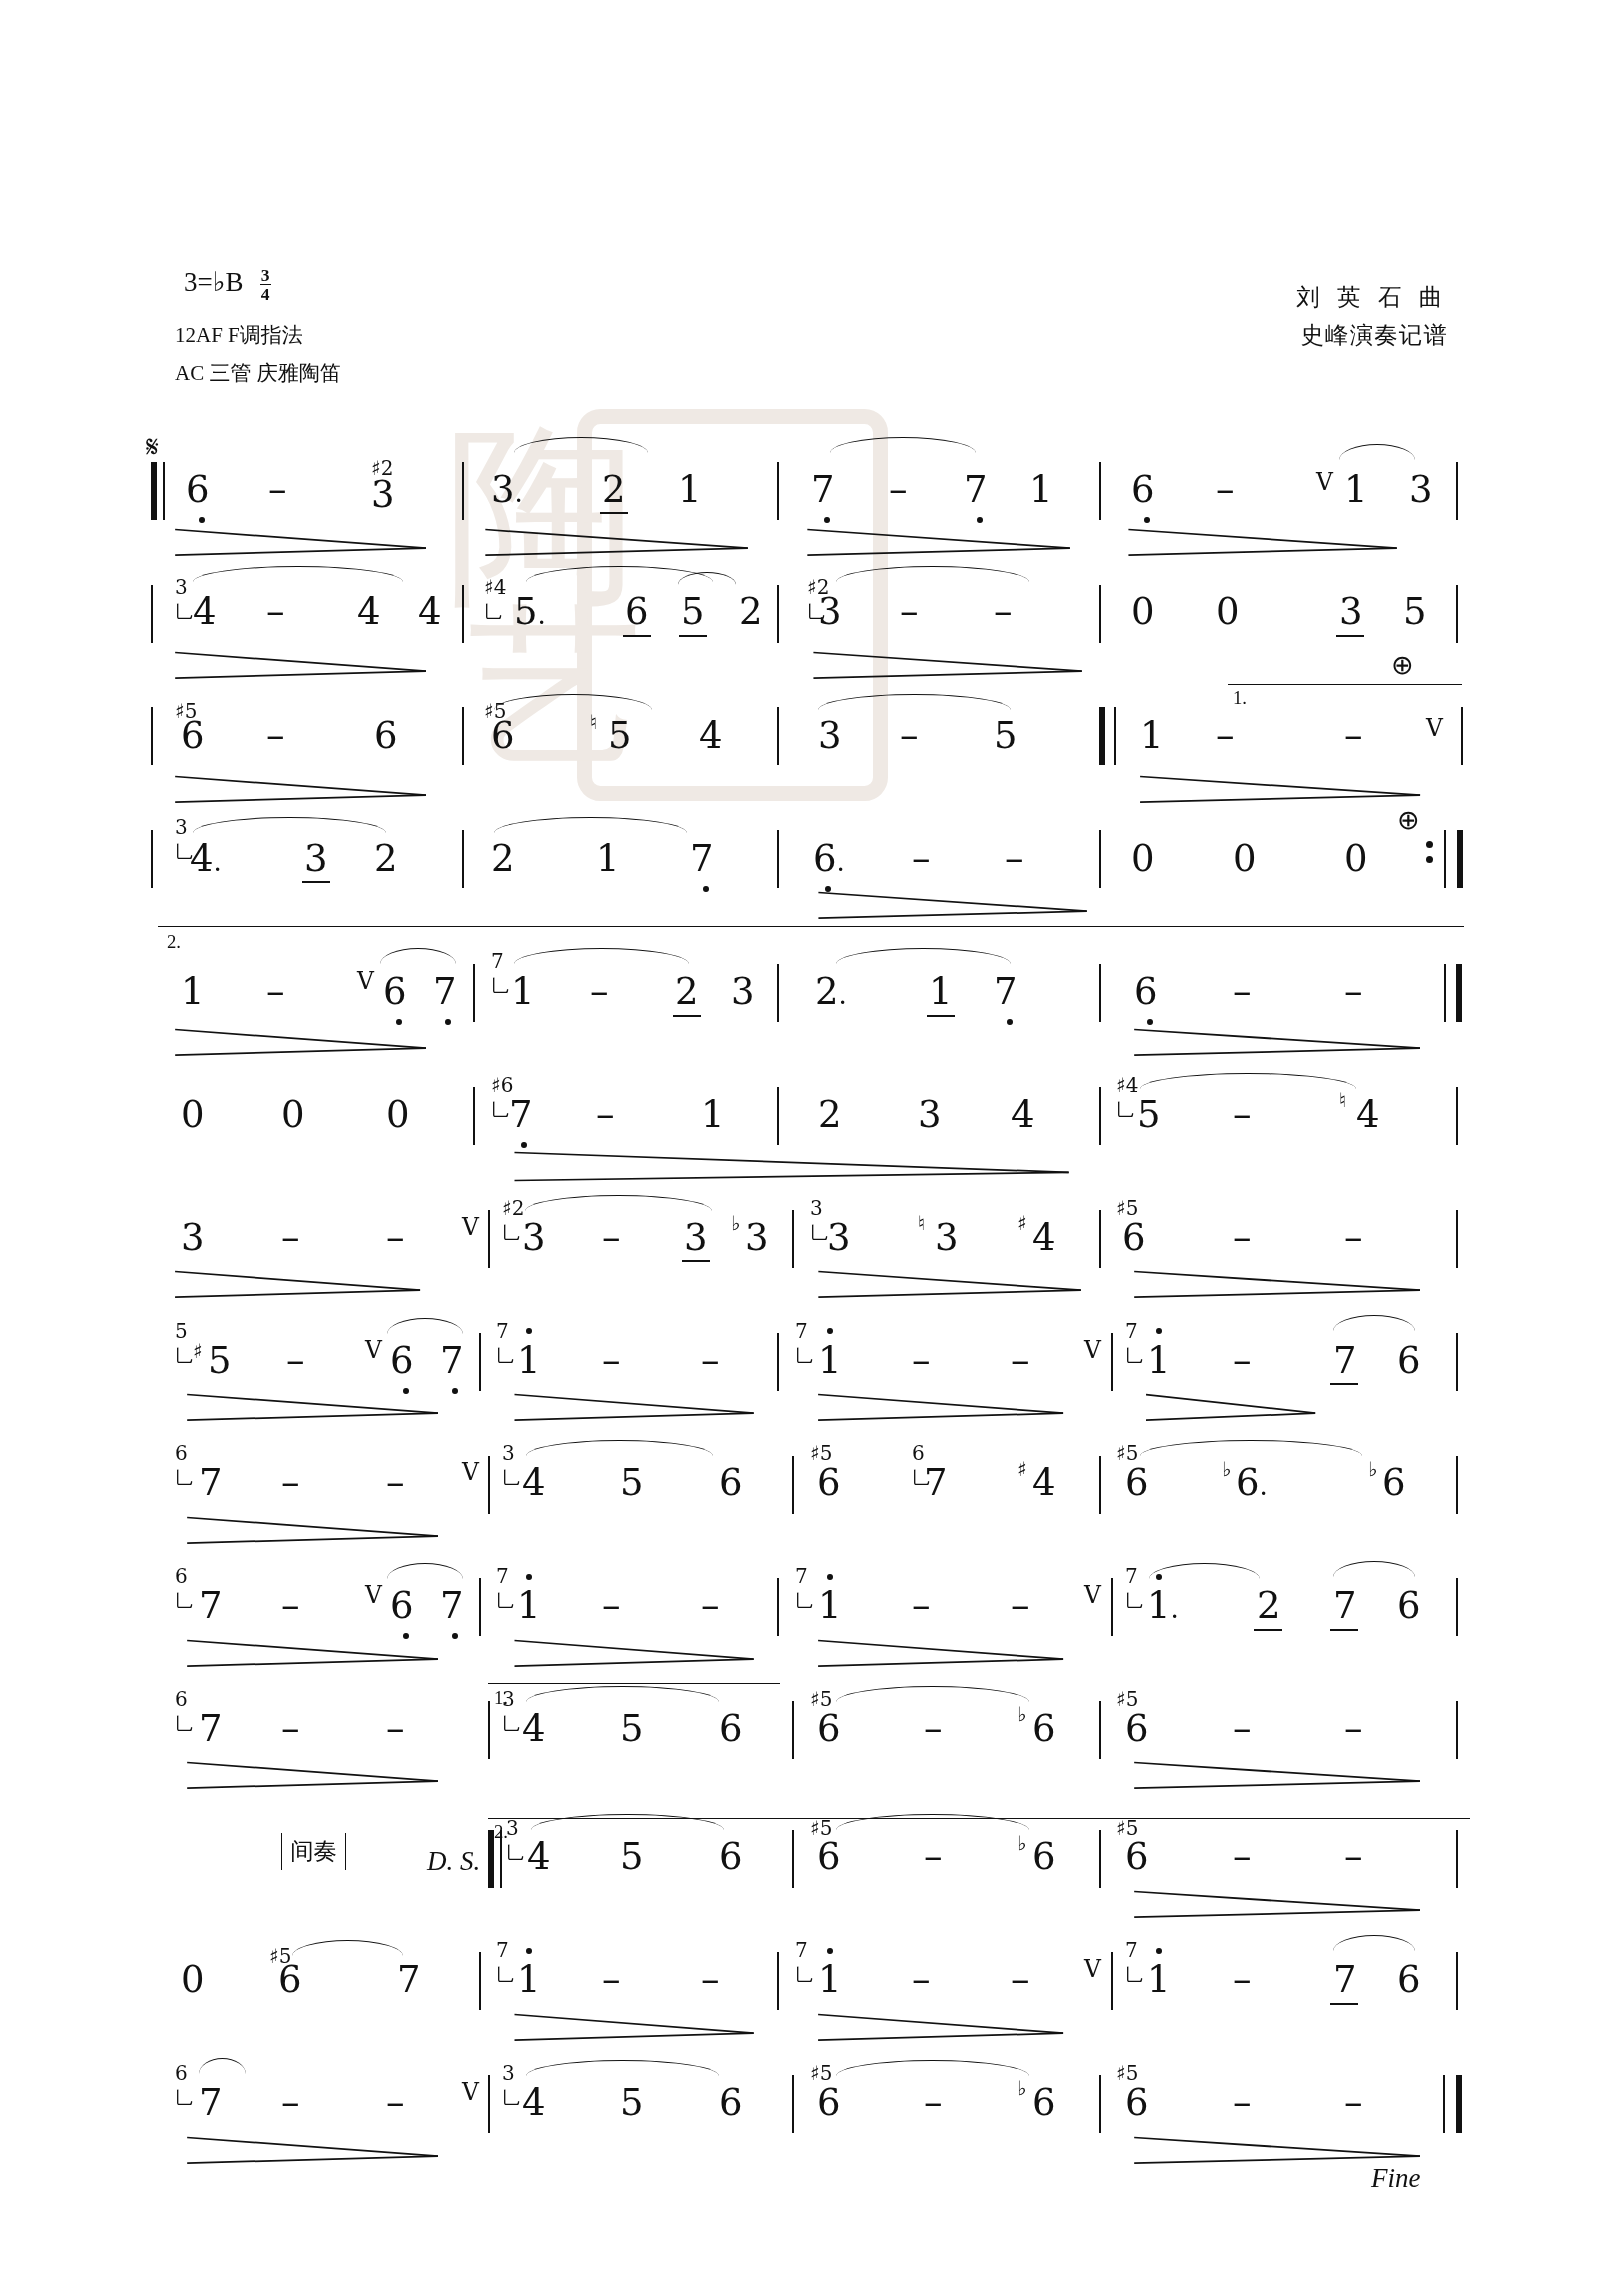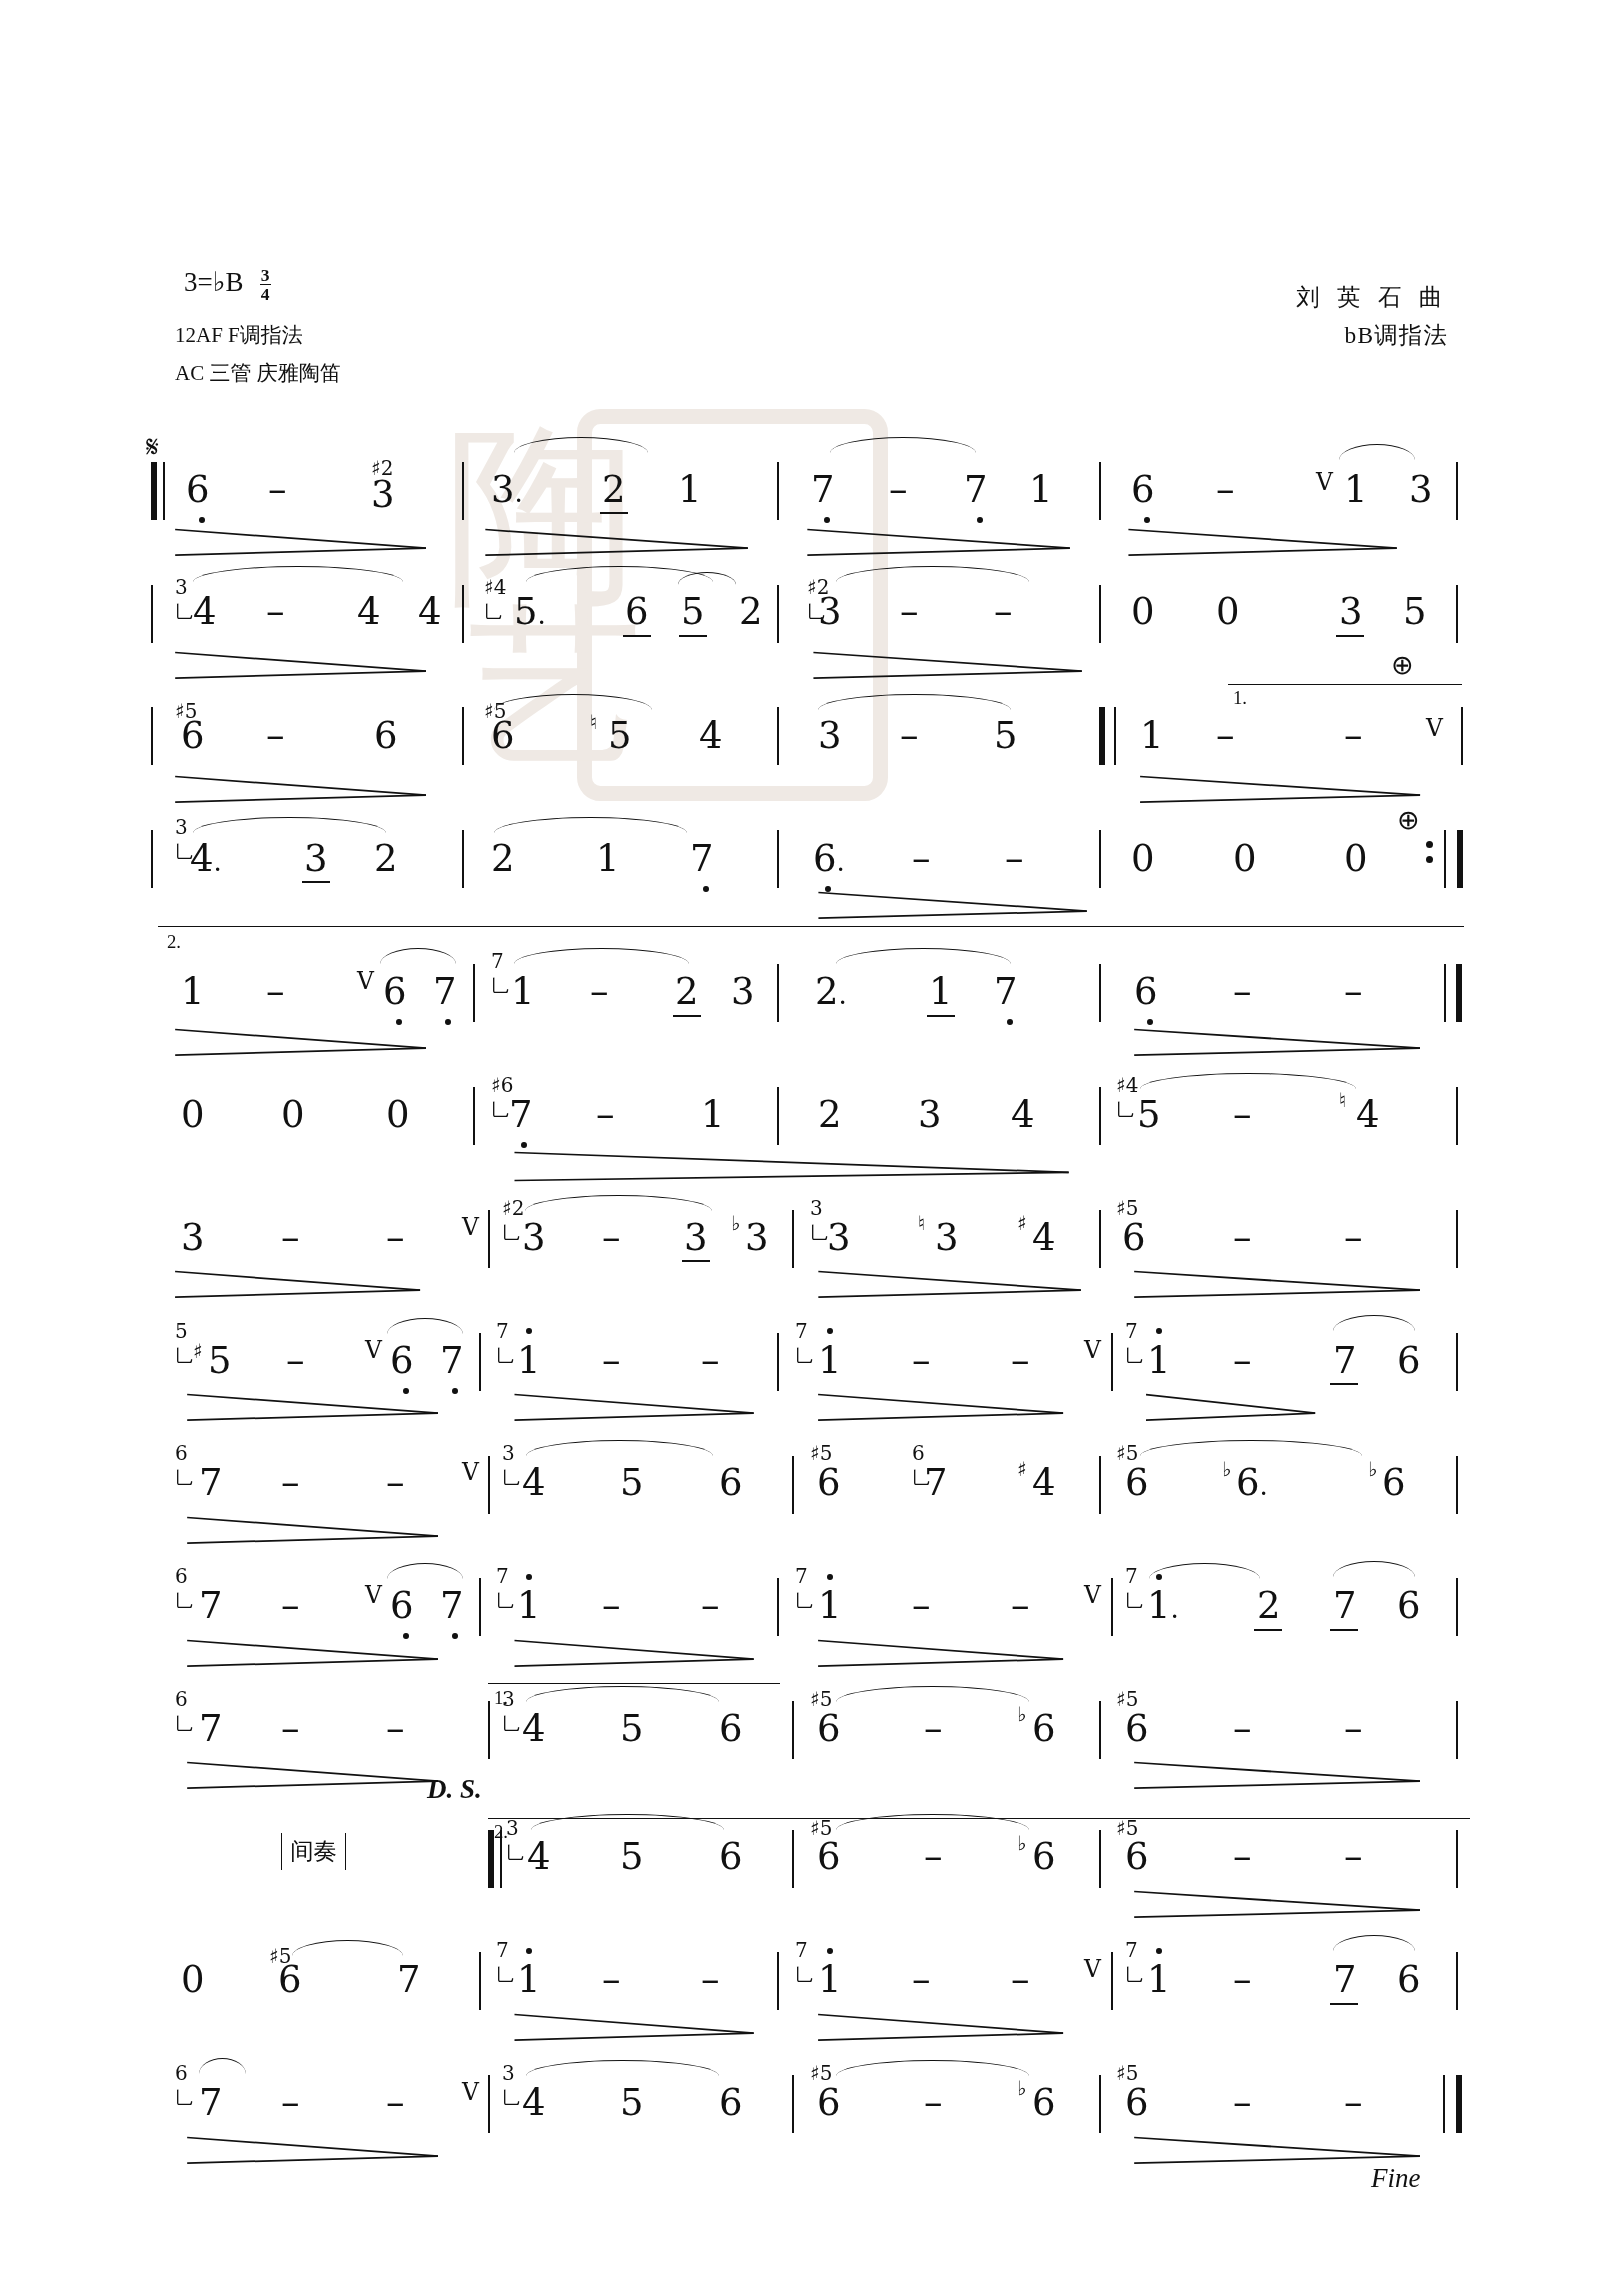--- a/index.html
+++ b/index.html
@@ -104,21 +104,21 @@
     <span>3=♭B</span>
     <span class="frac">
       <span class="top">3</span>
       <span class="bot">4</span>
     </span>
   </div>
 
   <div class="fing1">12AF  F调指法</div>
   <div class="fing2">AC 三管  庆雅陶笛</div>
   <div class="composer1">刘 英 石   曲</div>
-  <div class="composer2">bB调指法</div>
+  <div class="composer2">史峰演奏记谱</div>
 
   <div class="segno" style="left:146px;top:430px;">𝄋</div>
   <div class="thickbar" style="left:151px;top:462px;height:58px;"></div>
   <div class="barline" style="left:163px;top:462px;height:58px;"></div>
 
   <div class="slur" style="left:514px;top:437px;width:134px;"></div>
   <div class="slur" style="left:830px;top:437px;width:146px;"></div>
   <div class="note" style="left:186px;top:468px;">6</div>
   <div class="dot-dn" style="left:199px;top:517px;"></div>
   <div class="note" style="left:268px;top:468px;">–</div>
@@ -539,21 +539,21 @@
       <polyline points="0,50 430,38" stroke="#111" stroke-width="3" fill="none"></polyline>
     </svg>
   <svg class="hairpin" style="left:1134px;top:1759px;" width="292" height="35" viewBox="0 0 500 60">
       <polyline points="0,6 490,38" stroke="#111" stroke-width="3" fill="none"></polyline>
       <polyline points="0,50 490,38" stroke="#111" stroke-width="3" fill="none"></polyline>
     </svg>
 
   <div class="sysline" style="top:1818px;left:488px;width:982px;"></div>
   <div class="endnum" style="left:494px;top:1821px;">2.</div>
   <div class="boxlabel" style="left:281px;top:1833px;">间奏</div>
-  <div class="text-it" style="left:427px;top:1774px;font-weight:bold;">D. S.</div>
+  <div class="text-it" style="left:427px;top:1846px;">D. S.</div>
   <div class="thickbar" style="left:488px;top:1830px;height:58px;"></div>
   <div class="barline" style="left:500px;top:1830px;height:58px;"></div>
   <div class="acc" style="left:506px;top:1816px;">3<br><span style="font-size:17.5px;">乚</span></div>
   <div class="slur" style="left:531px;top:1814px;width:193px;"></div>
   <div class="note" style="left:527px;top:1835px;">4</div>
   <div class="note" style="left:620px;top:1835px;">5</div>
   <div class="note" style="left:719px;top:1835px;">6</div>
   <div class="barline" style="left:792px;top:1830px;height:58px;"></div>
   <div class="acc" style="left:810px;top:1816px;">♯5</div>
   <div class="slur" style="left:836px;top:1814px;width:193px;"></div>

